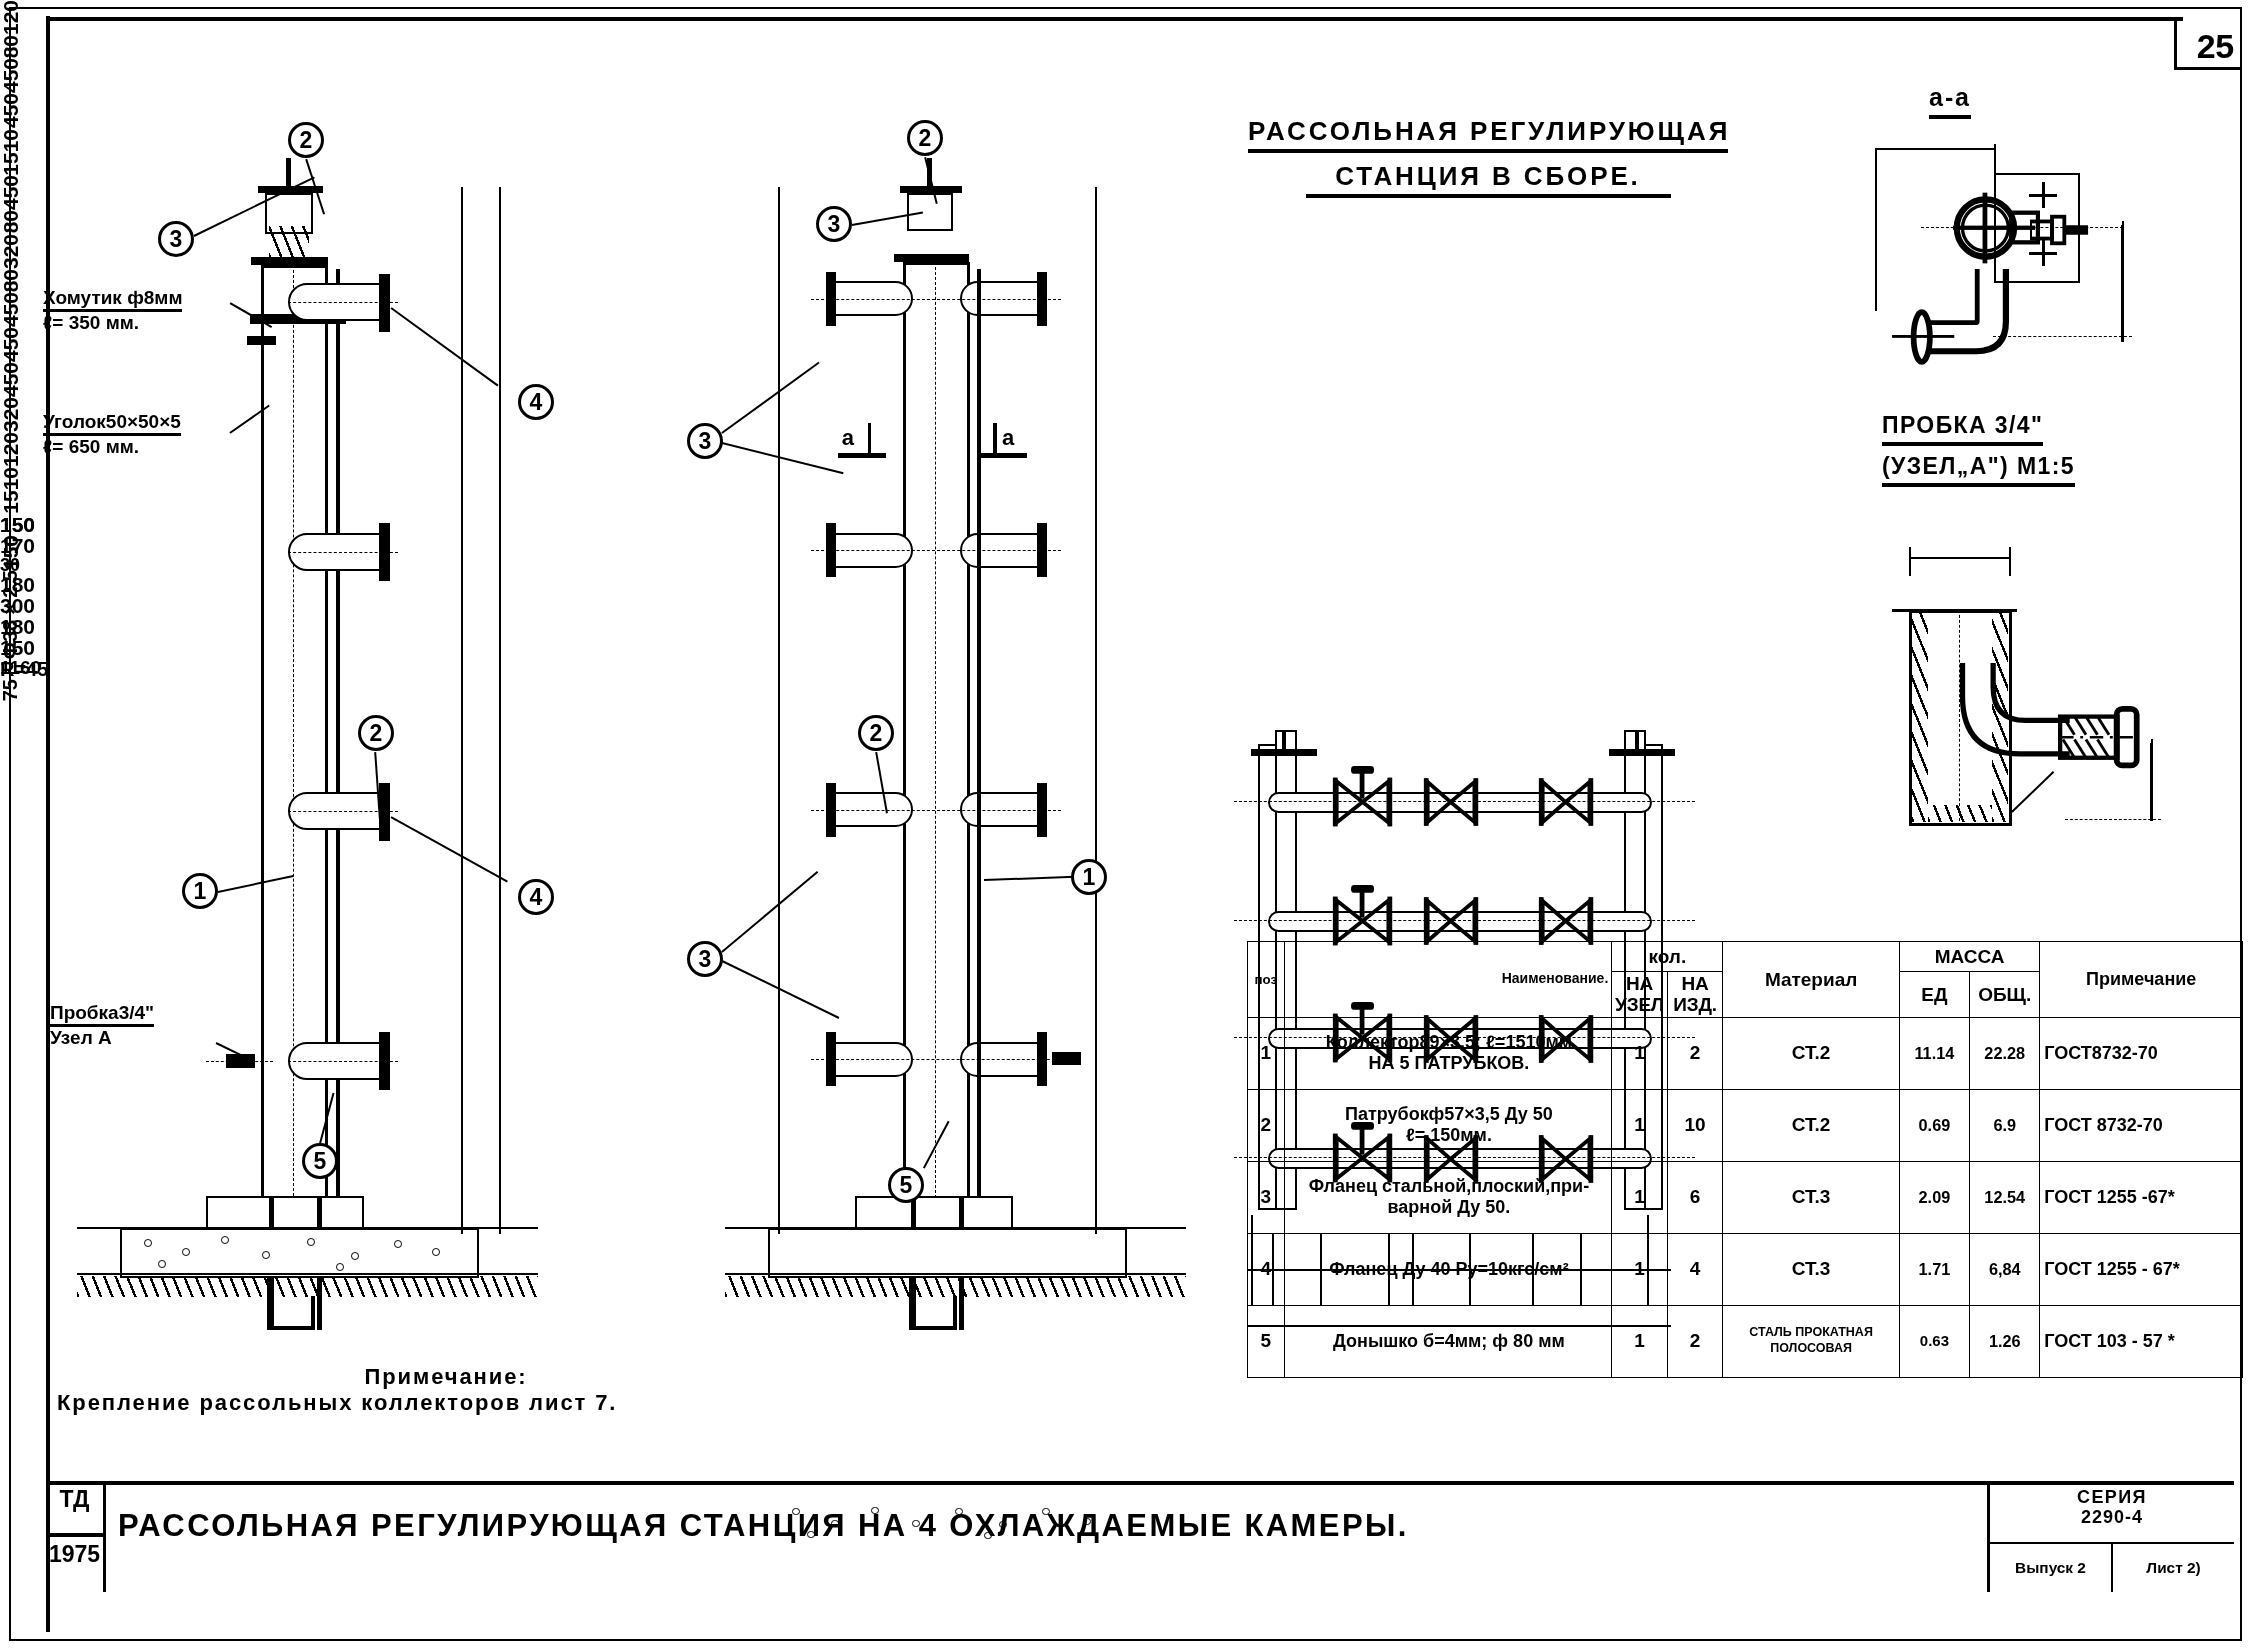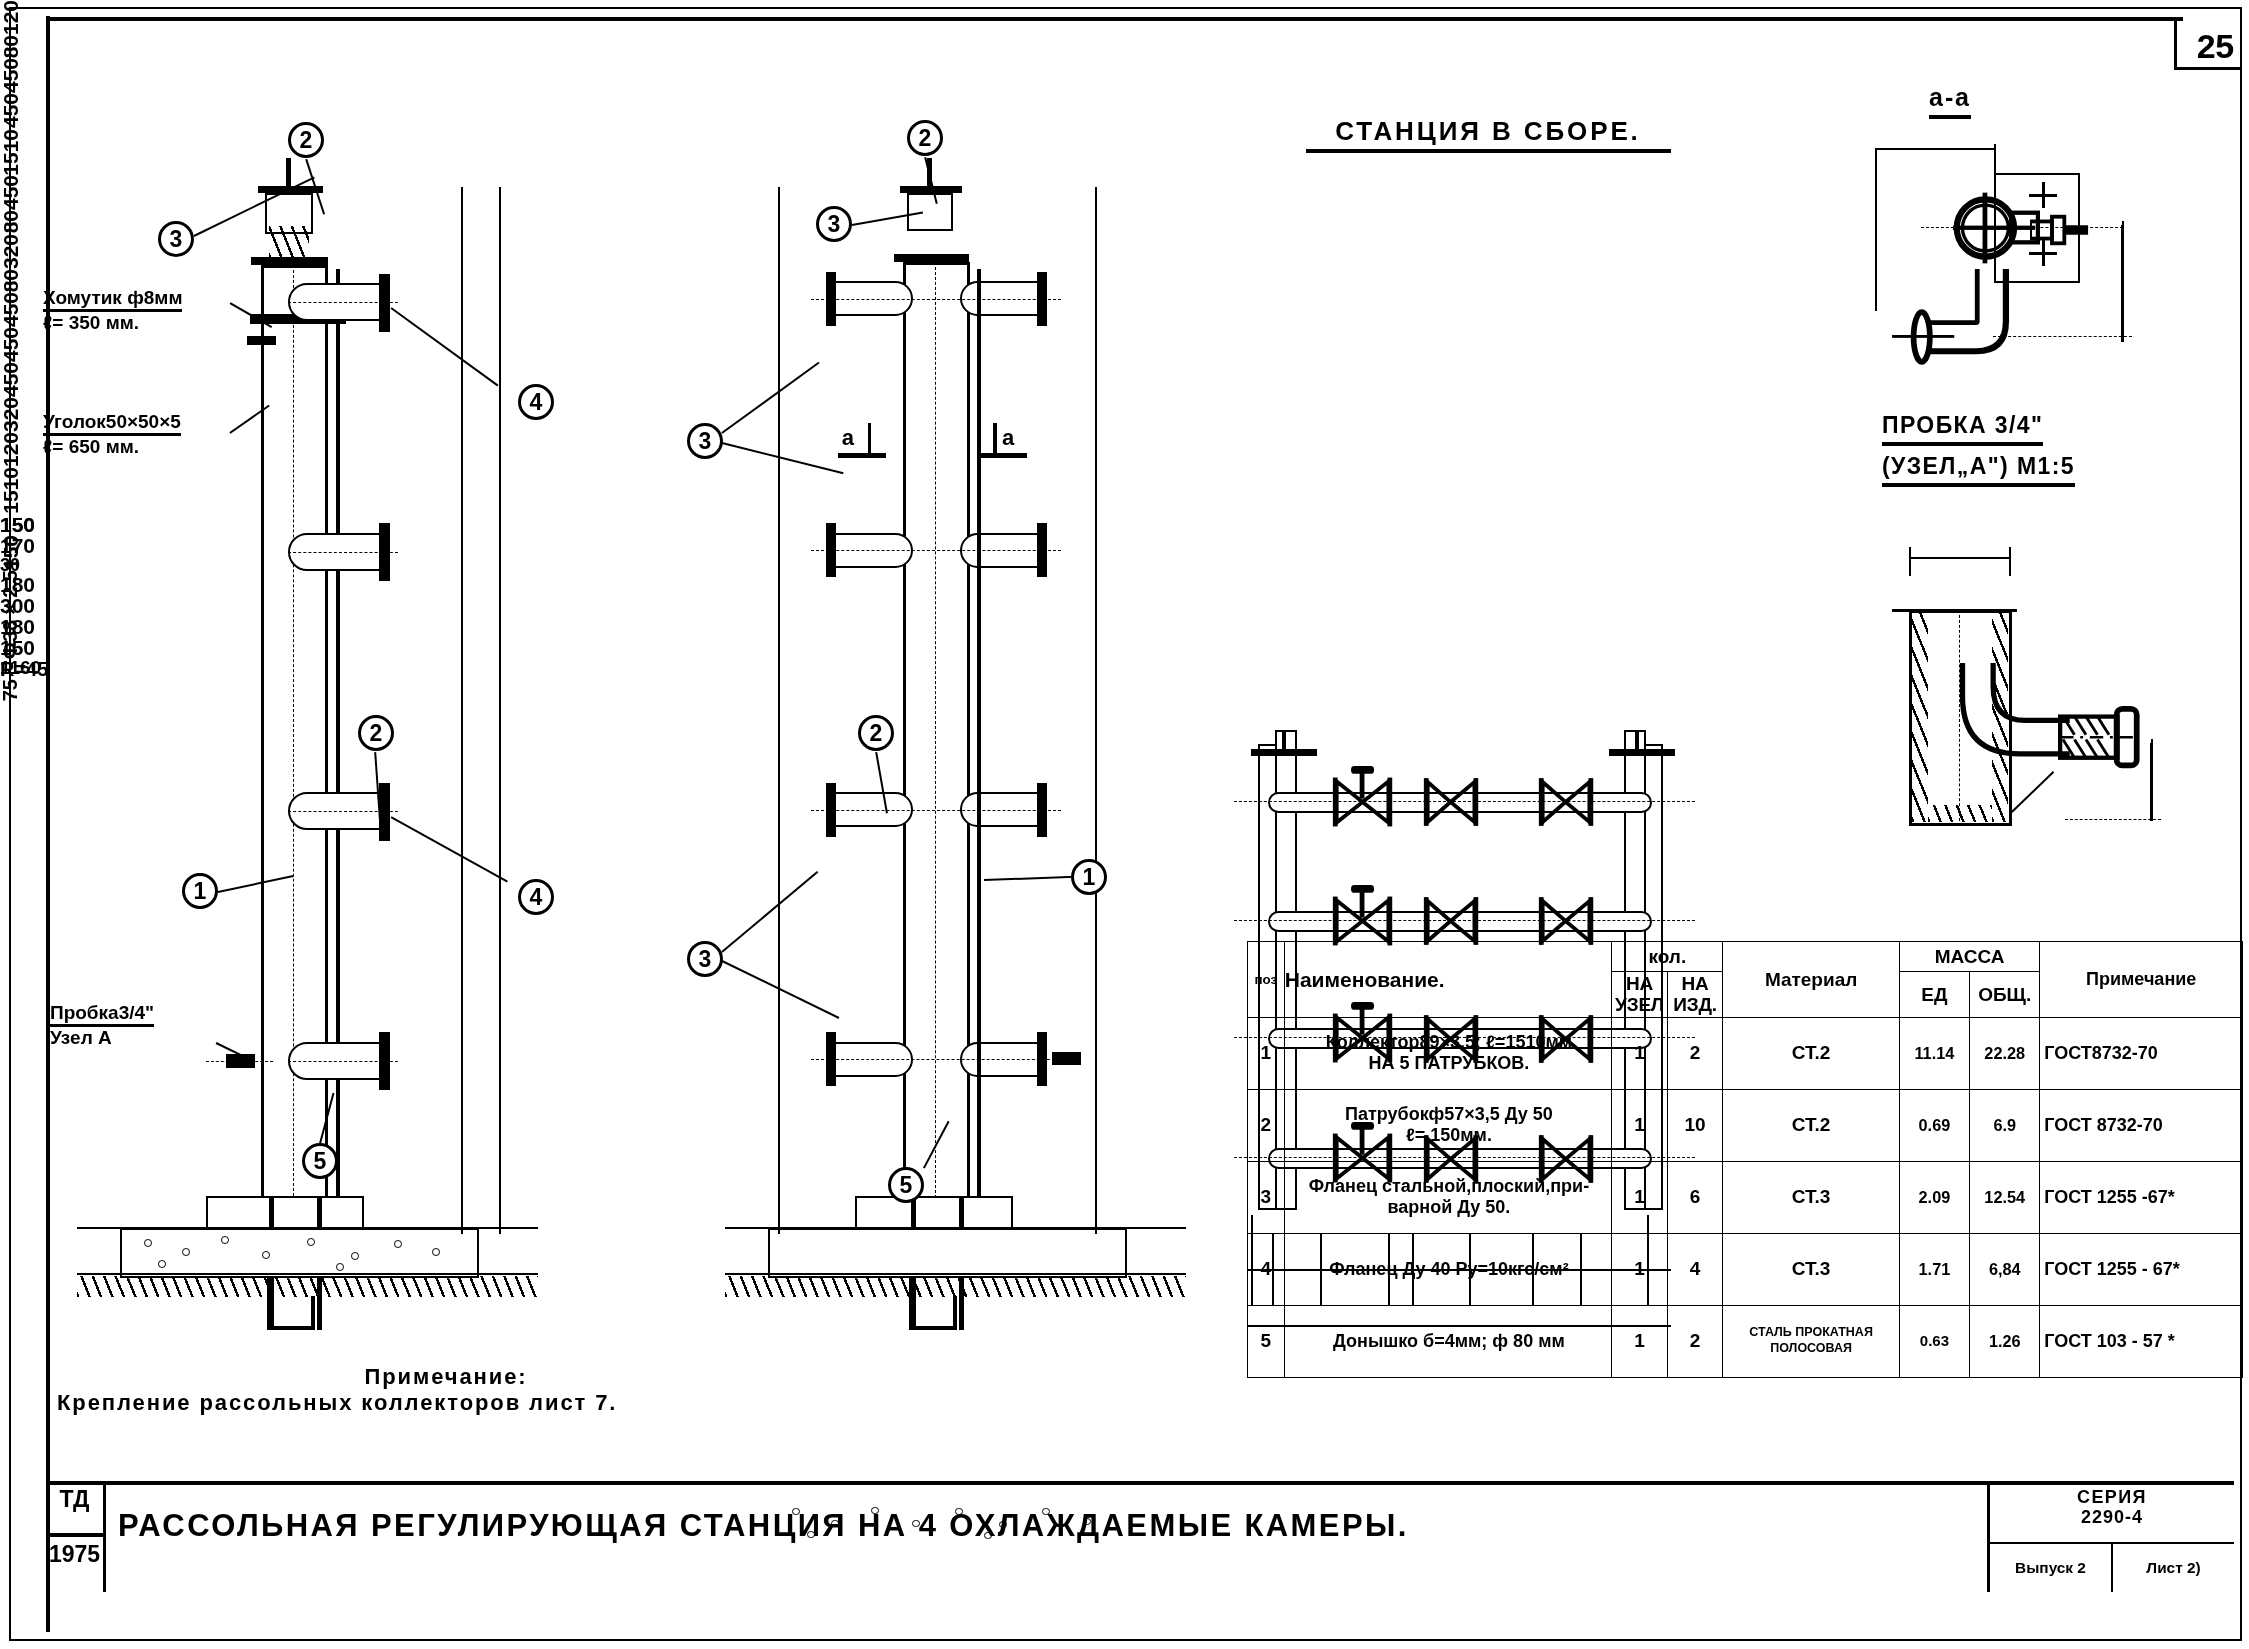--- a/index.html
+++ b/index.html
@@ -330,20 +330,21 @@
     <div class="dim vdim" style="left:1064px;top:187px;">120</div>
     <div class="dim vdim" style="left:1064px;top:619px;">1510</div>
   </div>
 
   <div class="note-block" style="left:158px;top:1364px;width:576px;">
     <div class="n1">Примечание:</div>
     <div class="n2" style="margin-left:-101px;width:759px;text-align:left;">Крепление рассольных коллекторов лист 7.</div>
   </div>
 
   <div class="hd" style="left:1248px;top:115px;width:480px;">
+    <div class="r">РАССОЛЬНАЯ РЕГУЛИРУЮЩАЯ</div>
     <div class="r2" style="width:365px;margin:0 auto;">СТАНЦИЯ В СБОРЕ.</div>
   </div>
 
   <div class="asm">
 
     <div class="pipe" style="left:1258px;top:230px;width:35px;height:466px;"></div>
     <div class="pipe" style="left:1628px;top:230px;width:35px;height:466px;"></div>
     <div class="pipe" style="left:1275px;top:216px;width:22px;height:480px;"></div>
     <div class="pipe" style="left:1624px;top:216px;width:22px;height:480px;"></div>
     <div class="ln" style="left:1251px;top:235px;width:66px;height:6.7px;"></div>
@@ -568,21 +569,21 @@
         <col style="width:53px">
           <col style="width:53px">
         <col style="width:168px">
         <col style="width:67px">
           <col style="width:67px">
         <col style="width:193px">
       </colgroup>
       <thead>
         <tr>
           <th rowspan="2" style="font-size:13.4px;">поз</th>
-          <th rowspan="2" style="text-align:left;padding-left:0;font-size:21px;">Наименование.</th>
+          <th rowspan="2" style="text-align:right;padding-left:0;font-size:14px;">Наименование.</th>
           <th colspan="2" style="height:27px;">кол.</th>
           <th rowspan="2">Материал</th>
           <th colspan="2" style="height:27px;">МАССА</th>
           <th rowspan="2" style="font-size:18px;">Примечание</th>
         </tr>
         <tr>
           <th class="tiny" style="height:34px;">НА УЗЕЛ</th>
           <th class="tiny">НА ИЗД.</th>
           <th class="mid">ЕД</th>
           <th class="mid">ОБЩ.</th>

